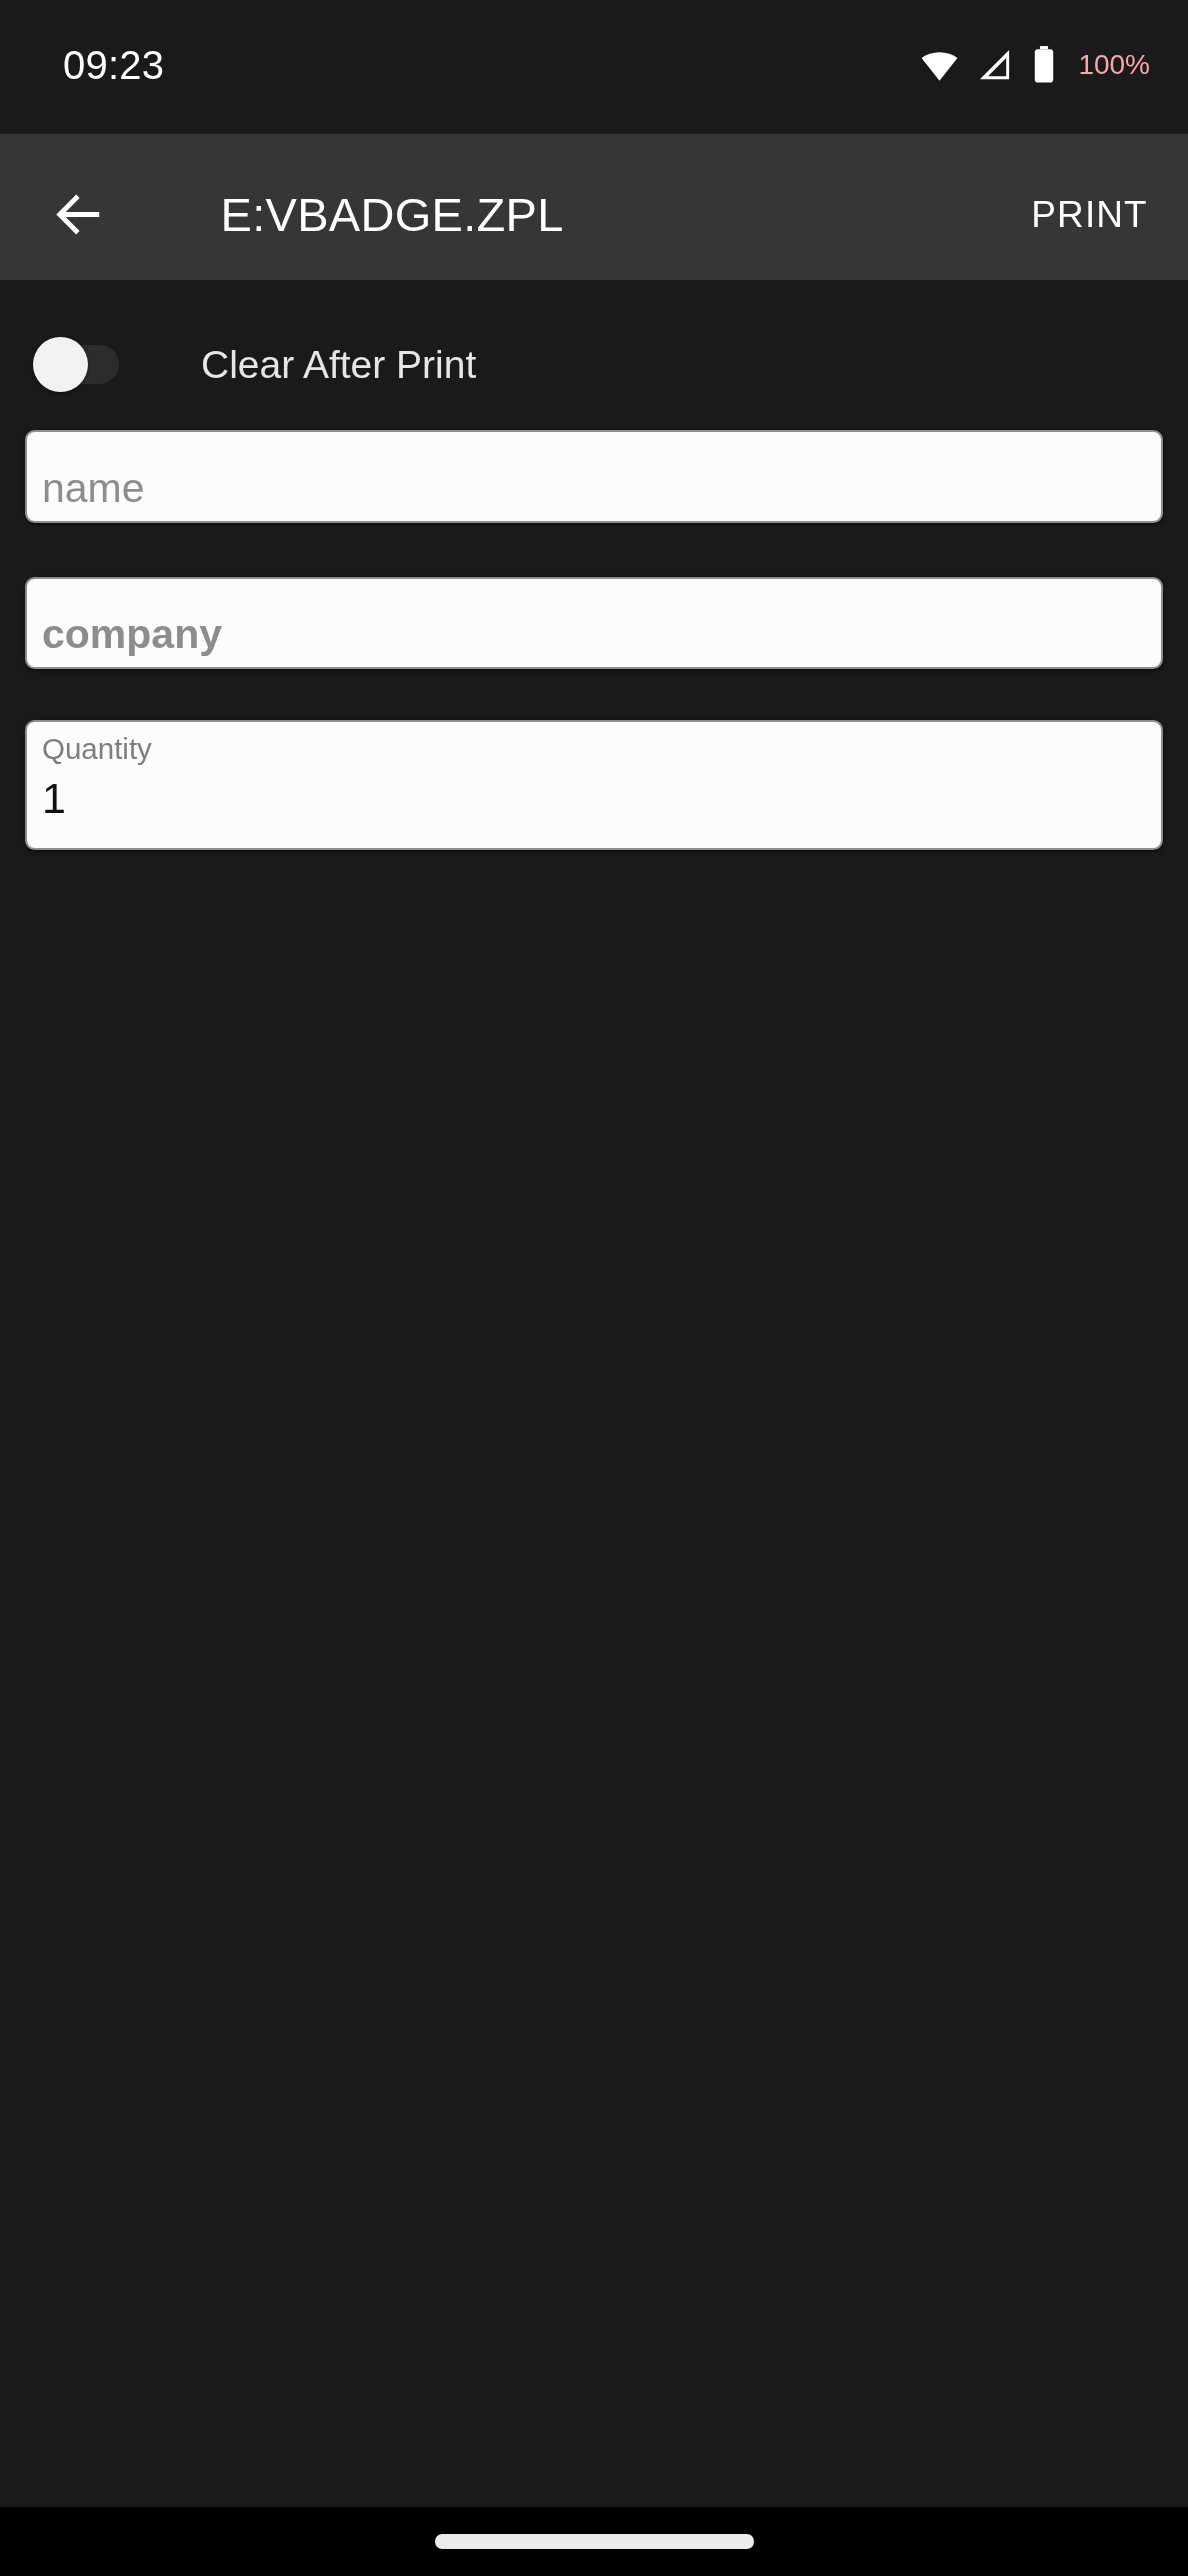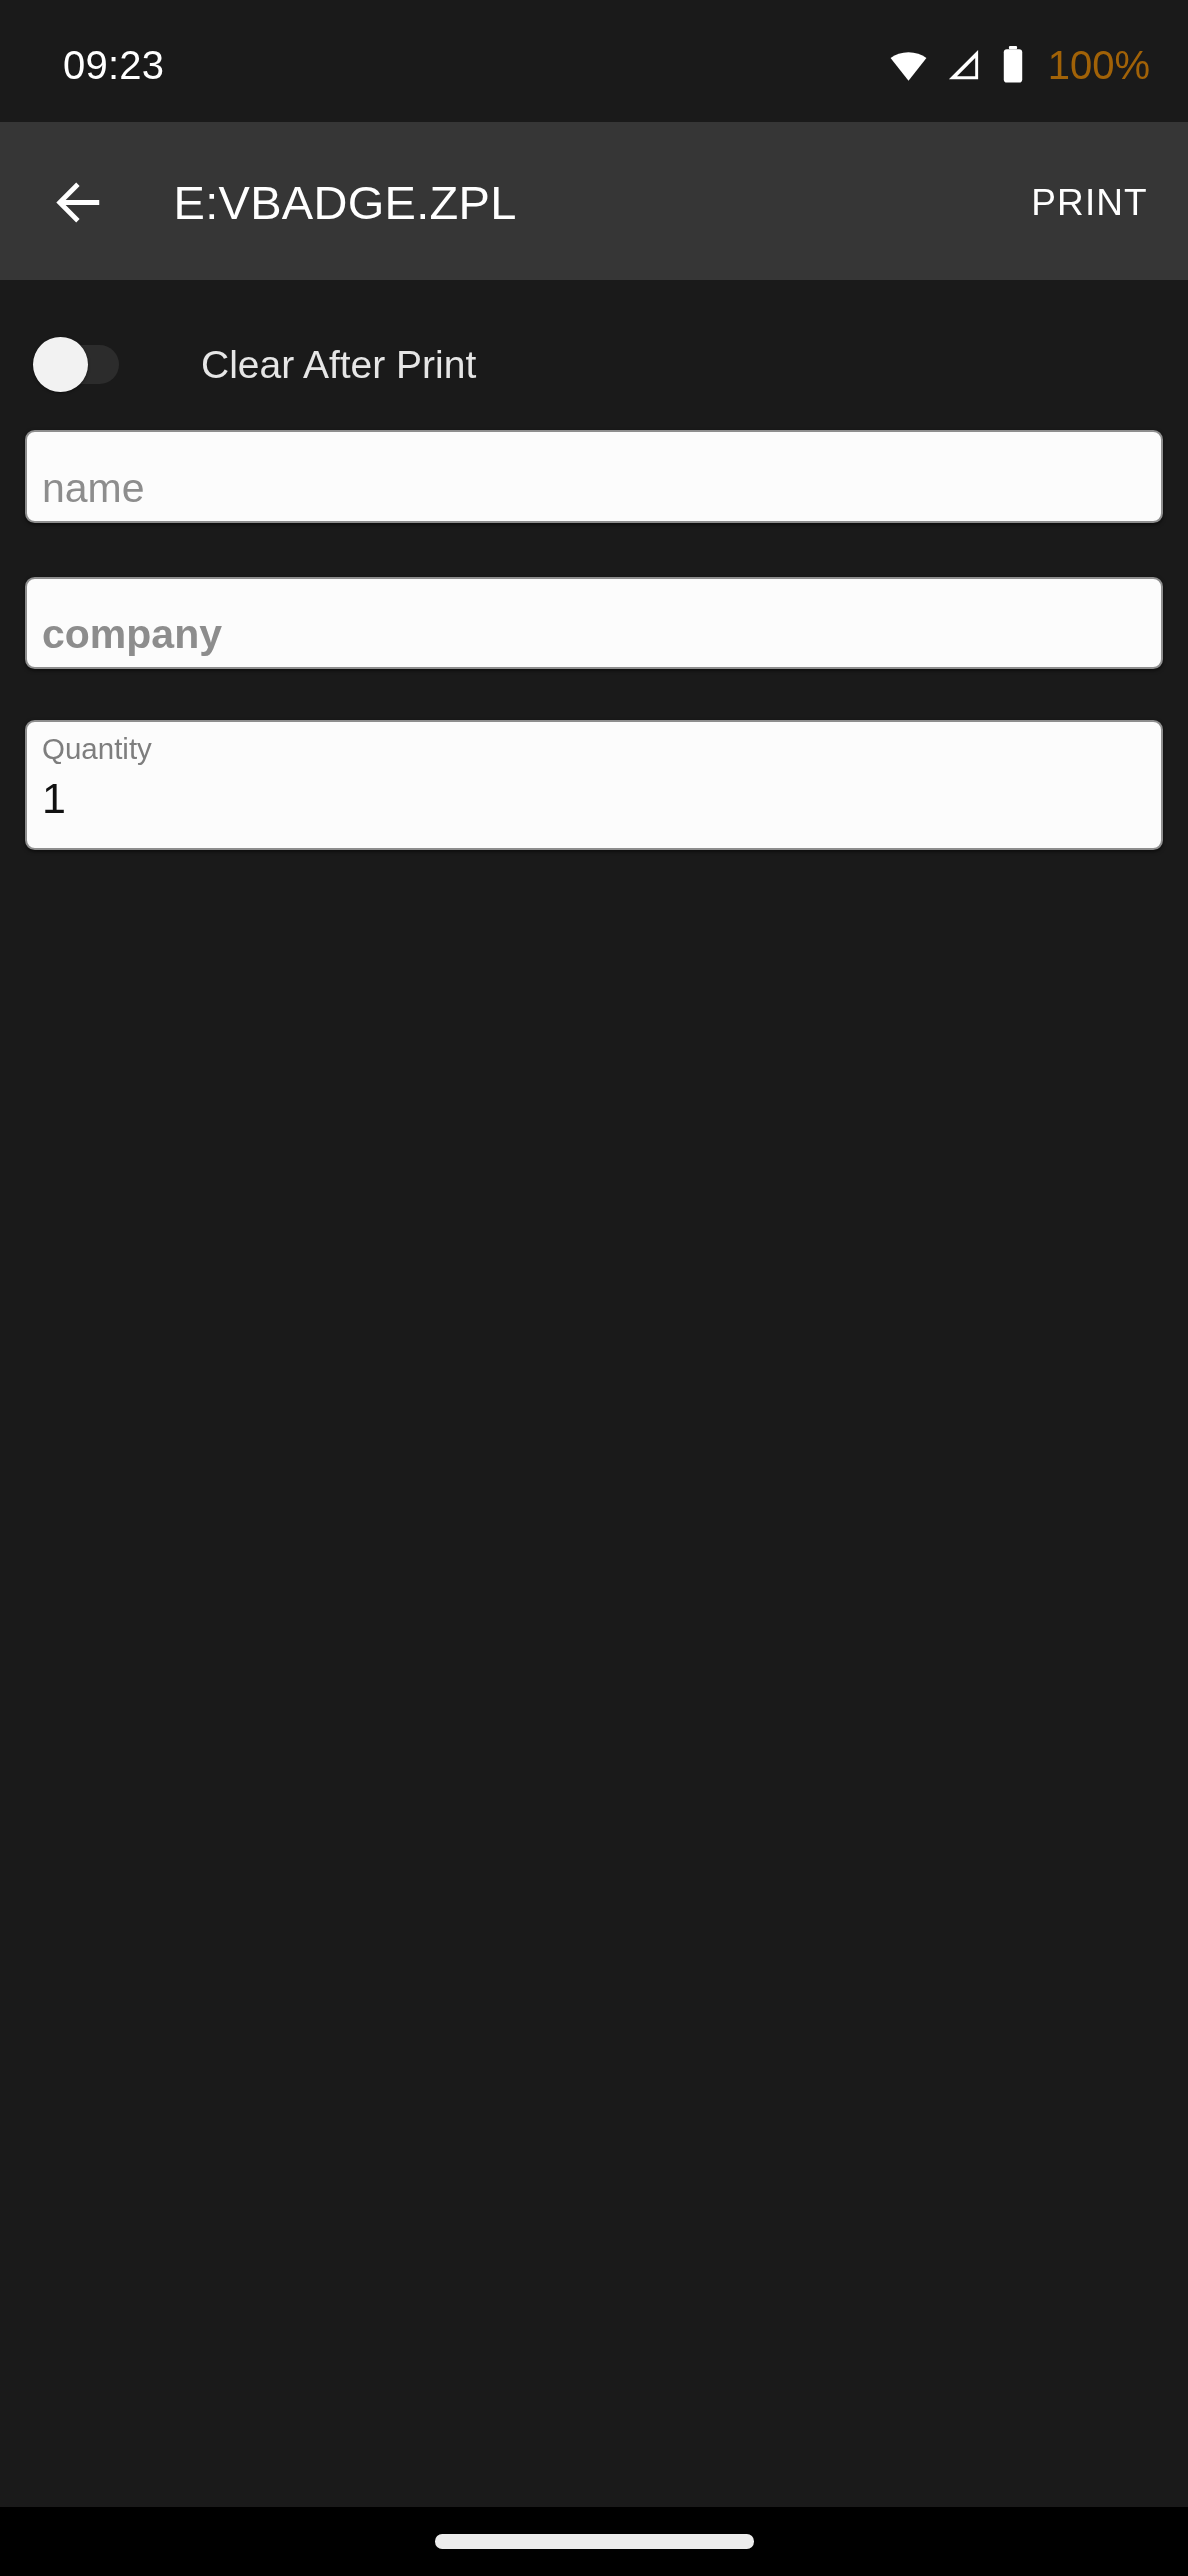--- a/index.html
+++ b/index.html
@@ -37,34 +37,35 @@
     letter-spacing: 0.2px;
     line-height: 1;
   }
   #status-icons {
     display: flex;
     align-items: center;
     gap: 15px;
   }
   .status-icon { display:block; }
   #battery-percent {
-    color: #a16207;
-    font-size: 40px;
+    color: #fca5a5;
+    font-size: 28px;
     line-height: 1;
     margin-left: 4.5px;
   }
 
   
   #app-bar {
     position: absolute;
-    left: 0; top: 122px;
+    left: 0; top: 134px;
     width: 1189px; height: 161px;
     background: #363636;
     display: flex;
     align-items: center;
+    gap: 47px;
   }
   #back-button {
     width: 98px;
     height: 161px;
     display: flex;
     align-items: center;
     justify-content: center;
     flex: none;
     margin-left: 29.5px;
   }

